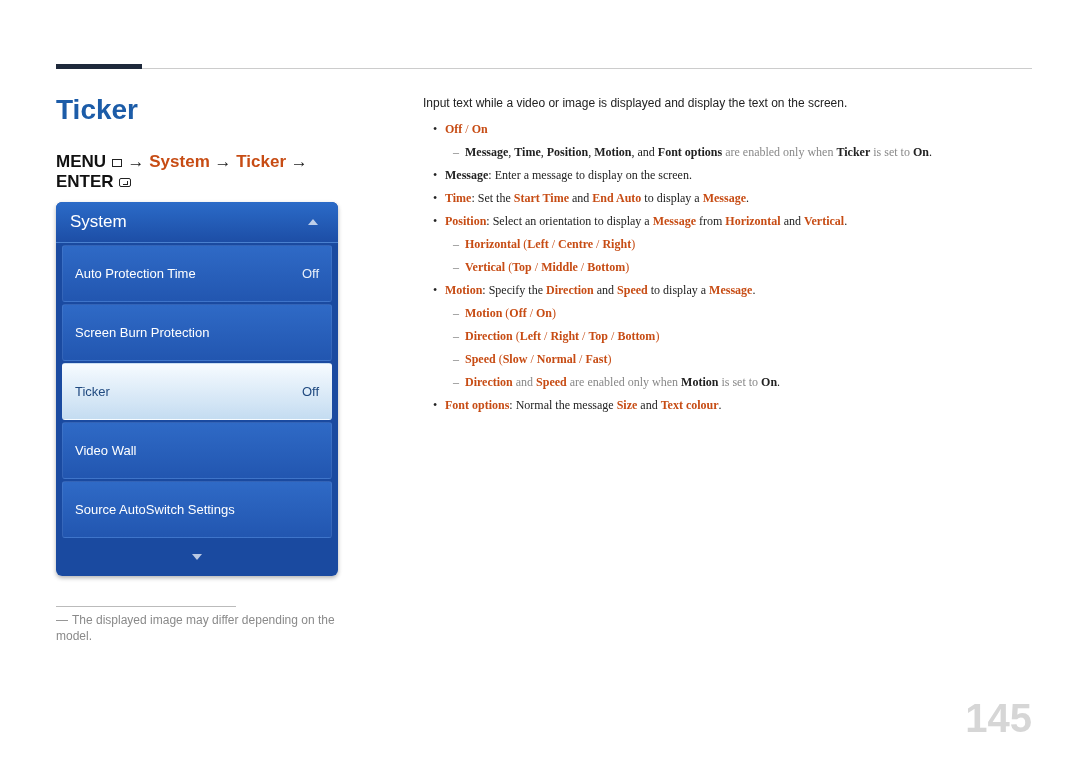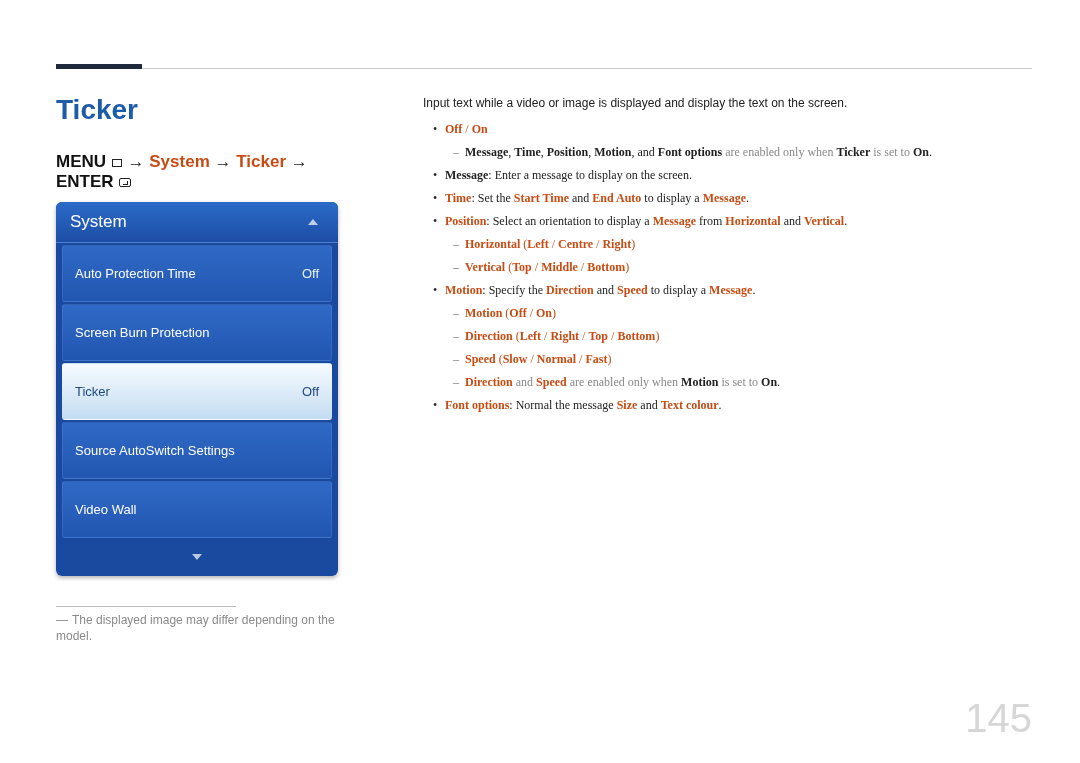--- a/index.html
+++ b/index.html
@@ -142,21 +142,21 @@
   .orange-n { color: #c74c14; }
   .bold { font-weight: 700; color: #222; }
   .grey { color: #888; margin-top: 44px; }
 
   .page-num {
     position: absolute;
     right: 48px;
     bottom: 22px;
     font-size: 40px;
     color: #d6d6d6;
-    font-weight: 400;
+    font-weight: 700;
   }
 
   .icon-box {
     display: inline-block;
     width: 10px;
     height: 8px;
     border: 1px solid #222;
     vertical-align: middle;
     position: relative;
     margin: 0 1px;
@@ -212,25 +212,25 @@
       </div>
       <div class="osd-item">
         <span>Screen Burn Protection</span>
         <span class="val"></span>
       </div>
       <div class="osd-item selected">
         <span>Ticker</span>
         <span class="val">Off</span>
       </div>
       <div class="osd-item">
+        <span>Video Wall</span>
+        <span class="val"></span>
+      </div>
+      <div class="osd-item">
         <span>Source AutoSwitch Settings</span>
-        <span class="val"></span>
-      </div>
-      <div class="osd-item">
-        <span>Video Wall</span>
         <span class="val"></span>
       </div>
       <div class="osd-footer">
         <span class="tri-down"></span>
       </div>
     </div>
 
     <hr class="footnote-rule">
     <div class="footnote">
       <span class="dash">―</span><span>The displayed image may differ depending on the model.</span>

